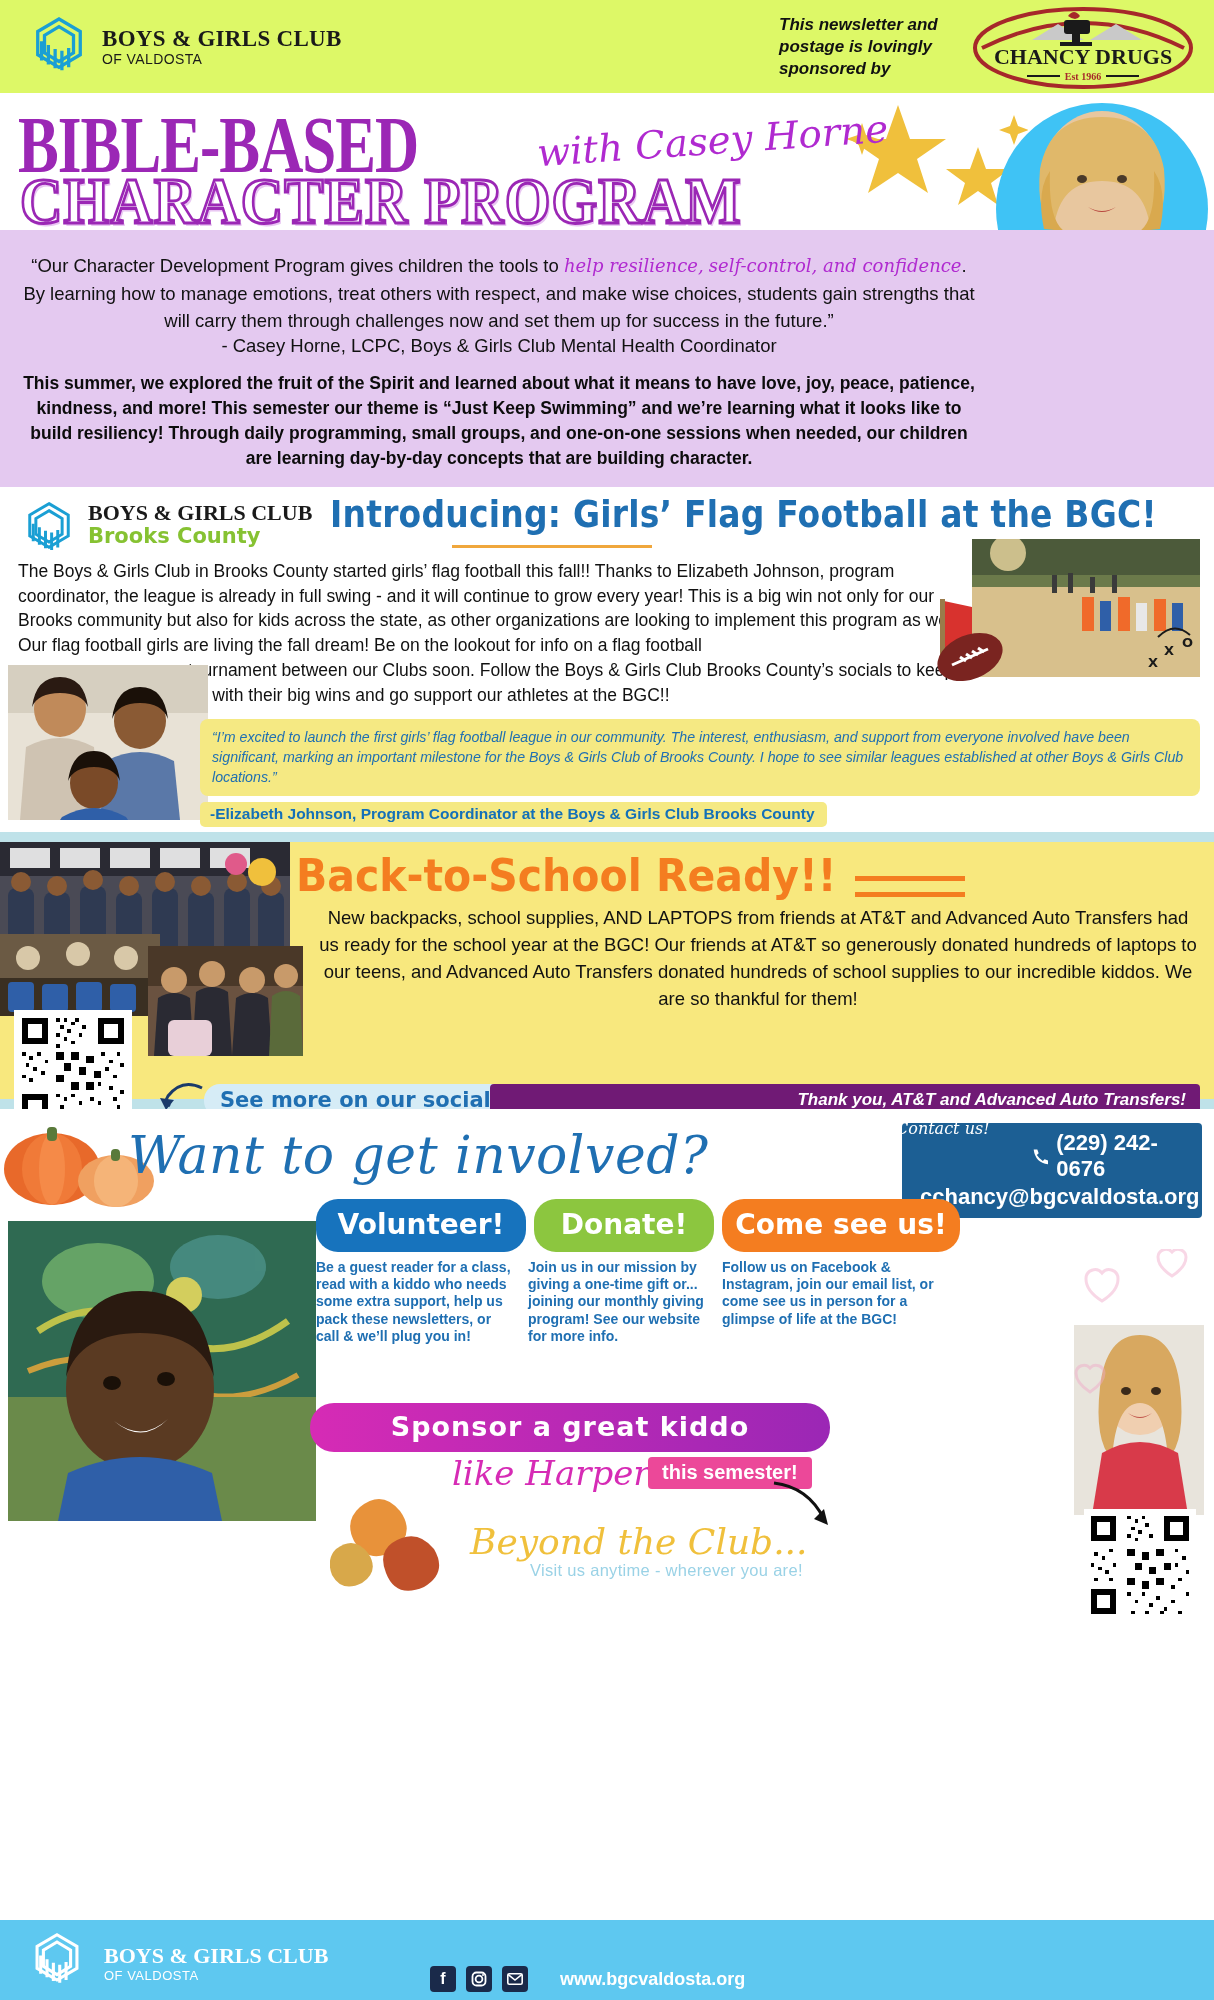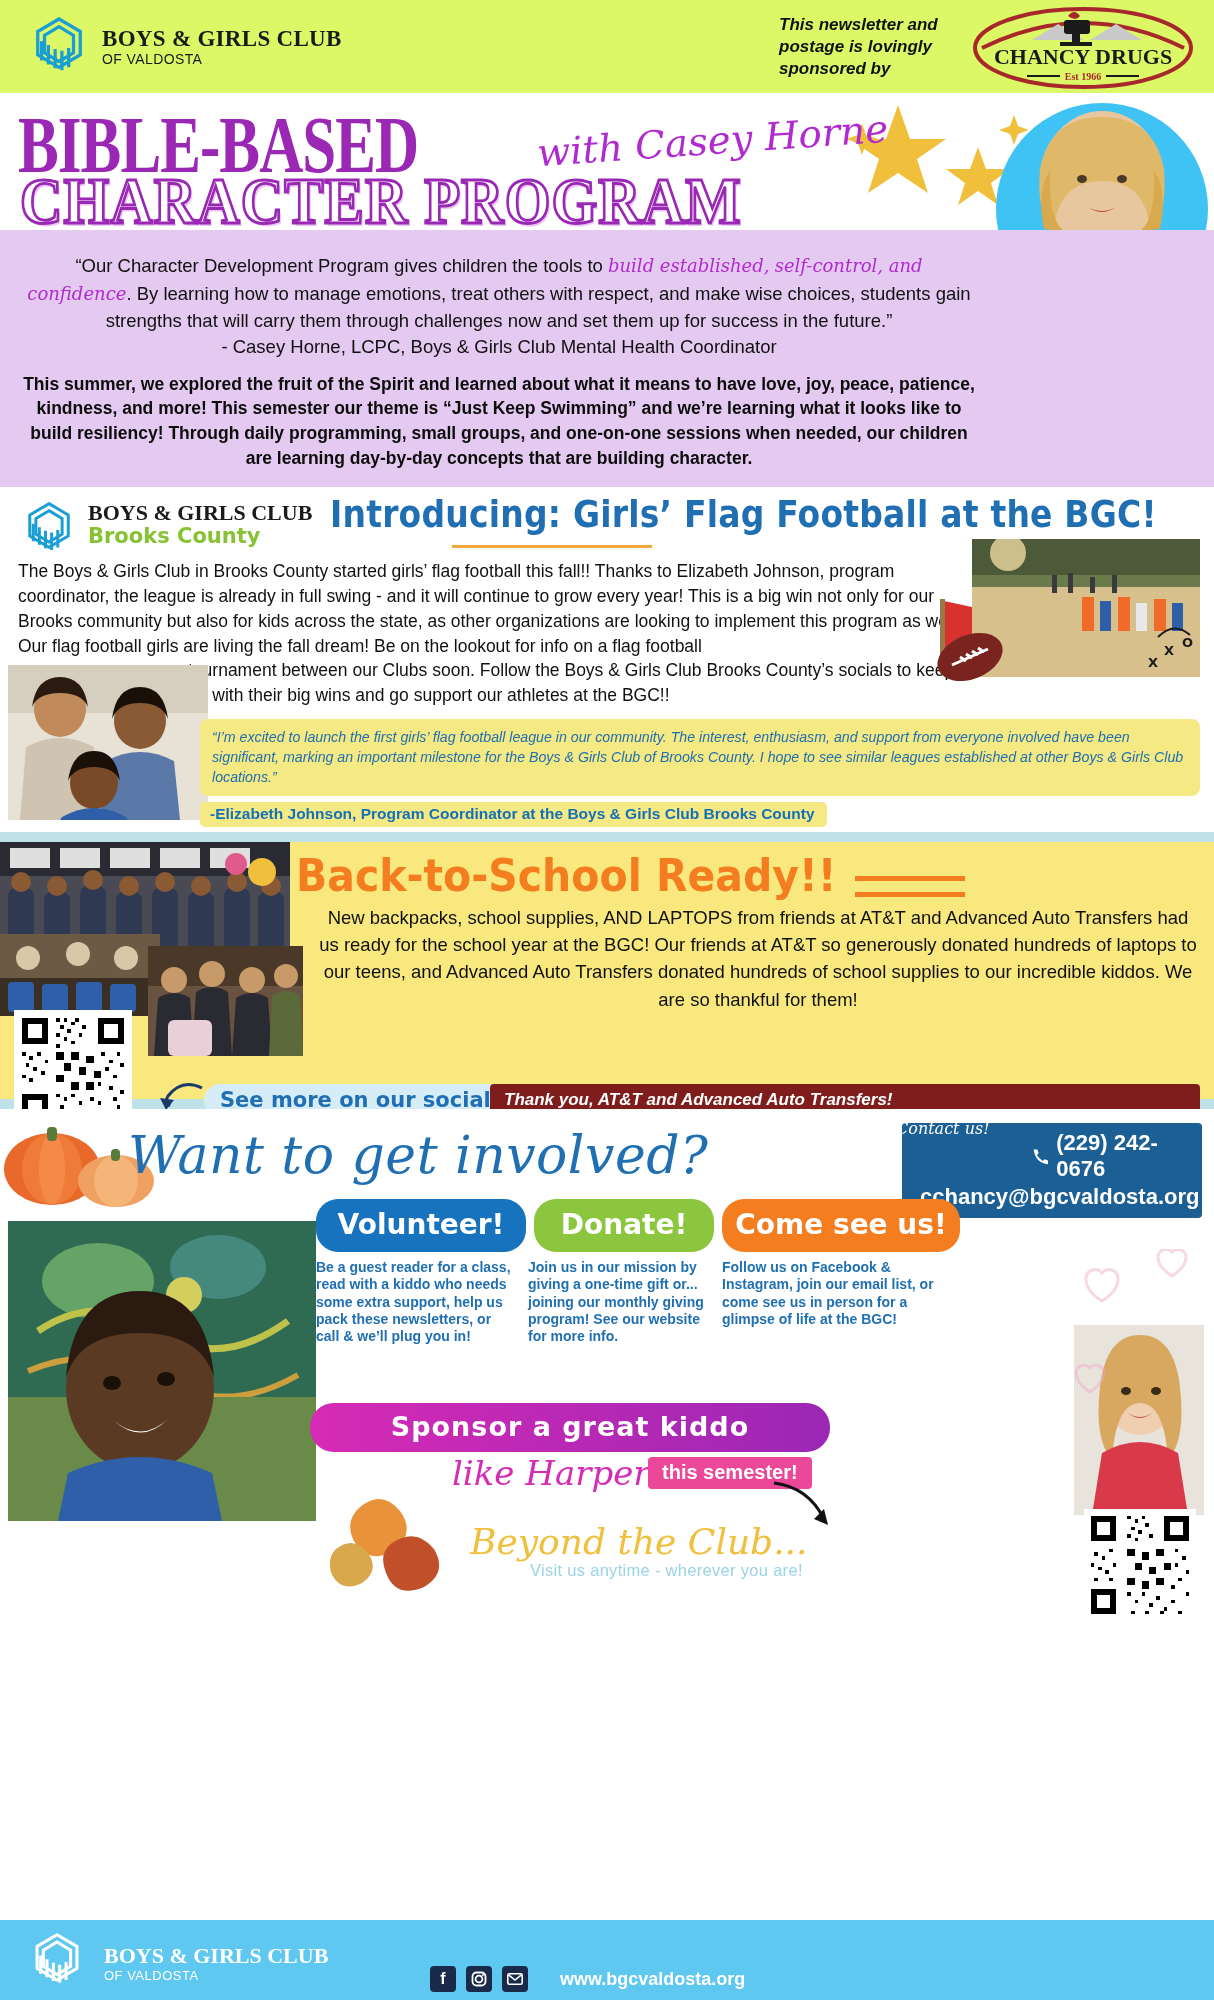--- a/index.html
+++ b/index.html
@@ -161,22 +161,22 @@
     background: #fff; padding: 4px;
   }
   .socials-pill {
     position: absolute; left: 204px; top: 242px;
     background: #d6ecf6; border-radius: 16px; padding: 4px 16px 5px 16px;
     font-family: "DejaVu Sans", sans-serif; font-weight: bold;
     font-size: 21px; color: #1f6fb2;
   }
   .thankyou-pill {
     position: absolute; left: 490px; top: 242px; right: 14px;
-    background: #7f1d1d; border-radius: 4px; padding: 6px 14px;
-    text-align: left; font-style: italic; font-weight: bold;
+    background: #701a75; border-radius: 4px; padding: 6px 14px;
+    text-align: right; font-style: italic; font-weight: bold;
     font-size: 17px; color: #fff;
   }
 
   
   .involved { background: #fff; position: relative; height: 500px; }
   .inv-topbar { height: 10px; background: #bfe2e9; }
   .inv-title {
     position: absolute; left: 128px; top: 16px;
     font-family: "DejaVu Serif", serif; font-style: italic;
     font-size: 52px; color: #1f6fb2; letter-spacing: .5px;
@@ -325,21 +325,21 @@
     <path d="M176 14 l4 11 11 4 -11 4 -4 11 -4 -11 -11 -4 11 -4z" fill="#f0c03c"></path>
     <path d="M182 100 l3 9 9 3 -9 3 -3 9 -3 -9 -9 -3 9 -3z" fill="#f0c03c"></path>
   </svg>
   <div class="t-bible">BIBLE-BASED</div>
   <div class="t-with">with Casey Horne</div>
   <div class="t-char">CHARACTER PROGRAM</div>
 </div>
 
 <div class="lavender">
   <div class="quote-main">
-    <span>“Our Character Development Program gives children the tools to </span><span class="script">build established,</span>
+    <span>“Our Character Development Program gives children the tools to </span><span class="script">help resilience,</span>
     <span class="script">self-control, and confidence</span><span>. By learning how to manage emotions, treat others with respect, and make wise choices, students gain strengths that will carry them through challenges now and set them up for success in the future.”</span>
   </div>
   <div class="quote-attrib">- Casey Horne, LCPC, Boys &amp; Girls Club Mental Health Coordinator</div>
   <div class="summer-para">This summer, we explored the fruit of the Spirit and learned about what it means to have love, joy, peace, patience, kindness, and more! This semester our theme is “Just Keep Swimming” and we’re learning what it looks like to build resiliency! Through daily programming, small groups, and one-on-one sessions when needed, our children are learning day-by-day concepts that are building character.</div>
 </div>
 
 <div class="brooks">
   <div class="brooks-head">
     <svg class="brooks-logo-mark" viewBox="0 0 60 64">
       <g fill="none" stroke="#1a9fd4" stroke-width="3.4">

